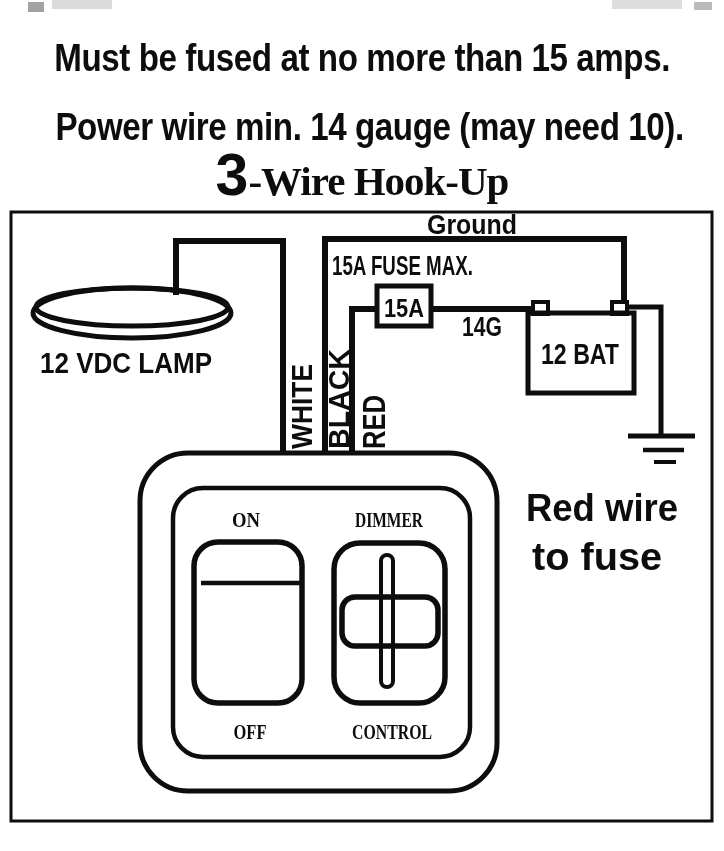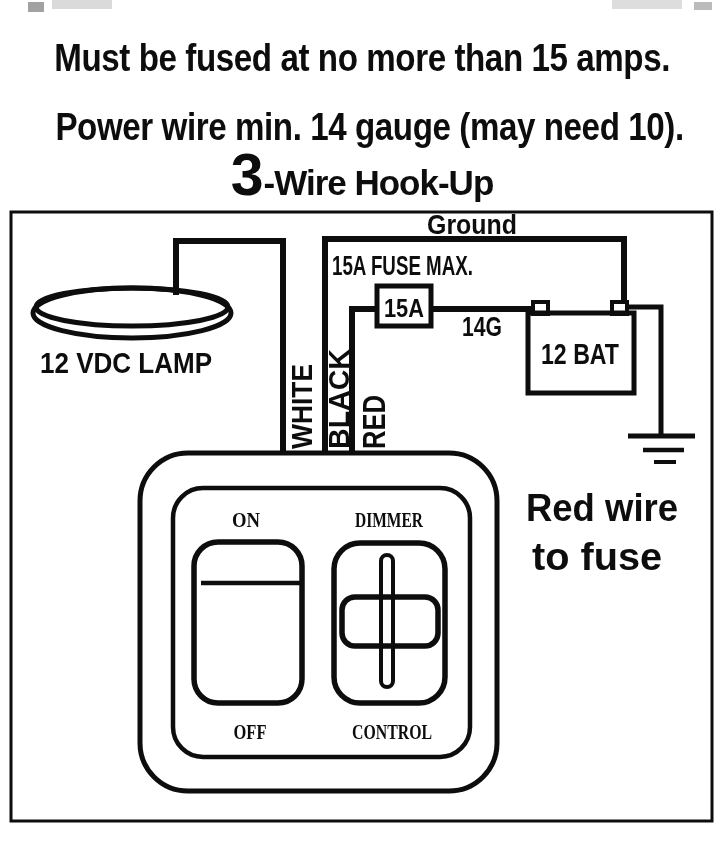--- a/index.html
+++ b/index.html
@@ -13,21 +13,21 @@
   }
   .hdr .squeeze{display:inline-block;transform:scaleX(0.85);transform-origin:50% 50%;letter-spacing:-0.5px;}
   .hdr.line1{top:38px;}
   .hdr.line2{top:107px;}
   .title{
     position:absolute;left:0;top:146px;width:724px;
     display:flex;justify-content:center;align-items:baseline;
     font-weight:bold;white-space:nowrap;
   }
   .title .t3{font-size:59px;line-height:1;letter-spacing:0;}
-  .title .trest{font-size:35px;line-height:1;letter-spacing:-1px;}
+  .title .trest{font-size:41px;line-height:1;letter-spacing:-1px;font-family:Liberation Serif, serif;}
   svg{position:absolute;left:0;top:0;}
   .ink{stroke:#0d0d0d;fill:none;}
   .lbl{font-family:"Liberation Sans",sans-serif;font-weight:bold;fill:#0d0d0d;}
   .srf{font-family:"Liberation Serif",serif;font-weight:bold;fill:#0d0d0d;}
   .artifact{position:absolute;background:#555;}
 </style>
 </head>
 <body>
 
 <div class="page">

